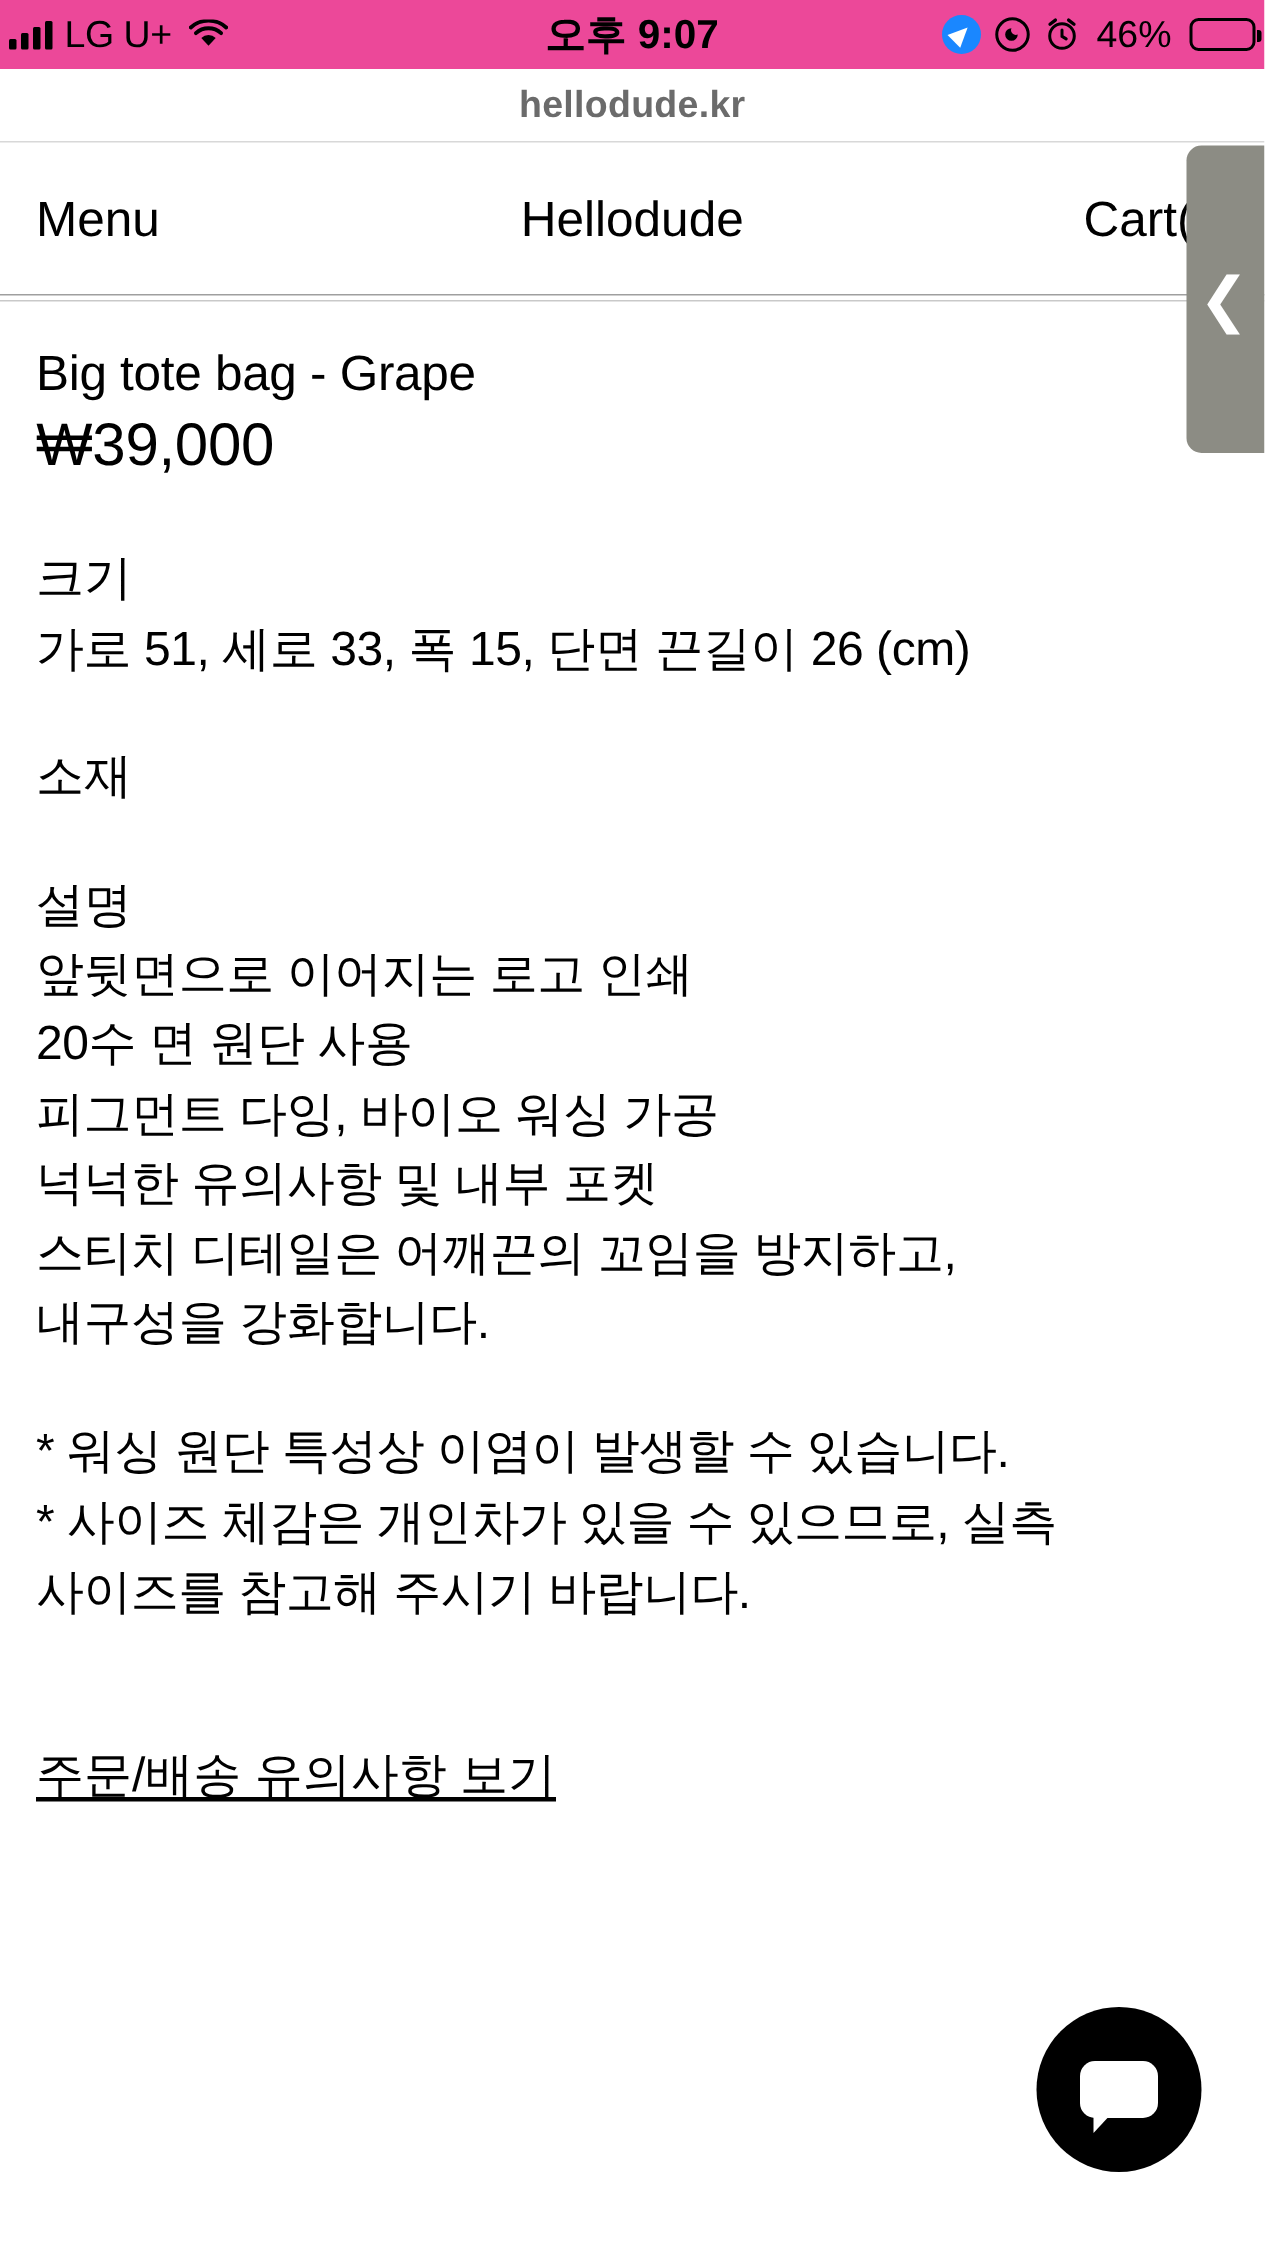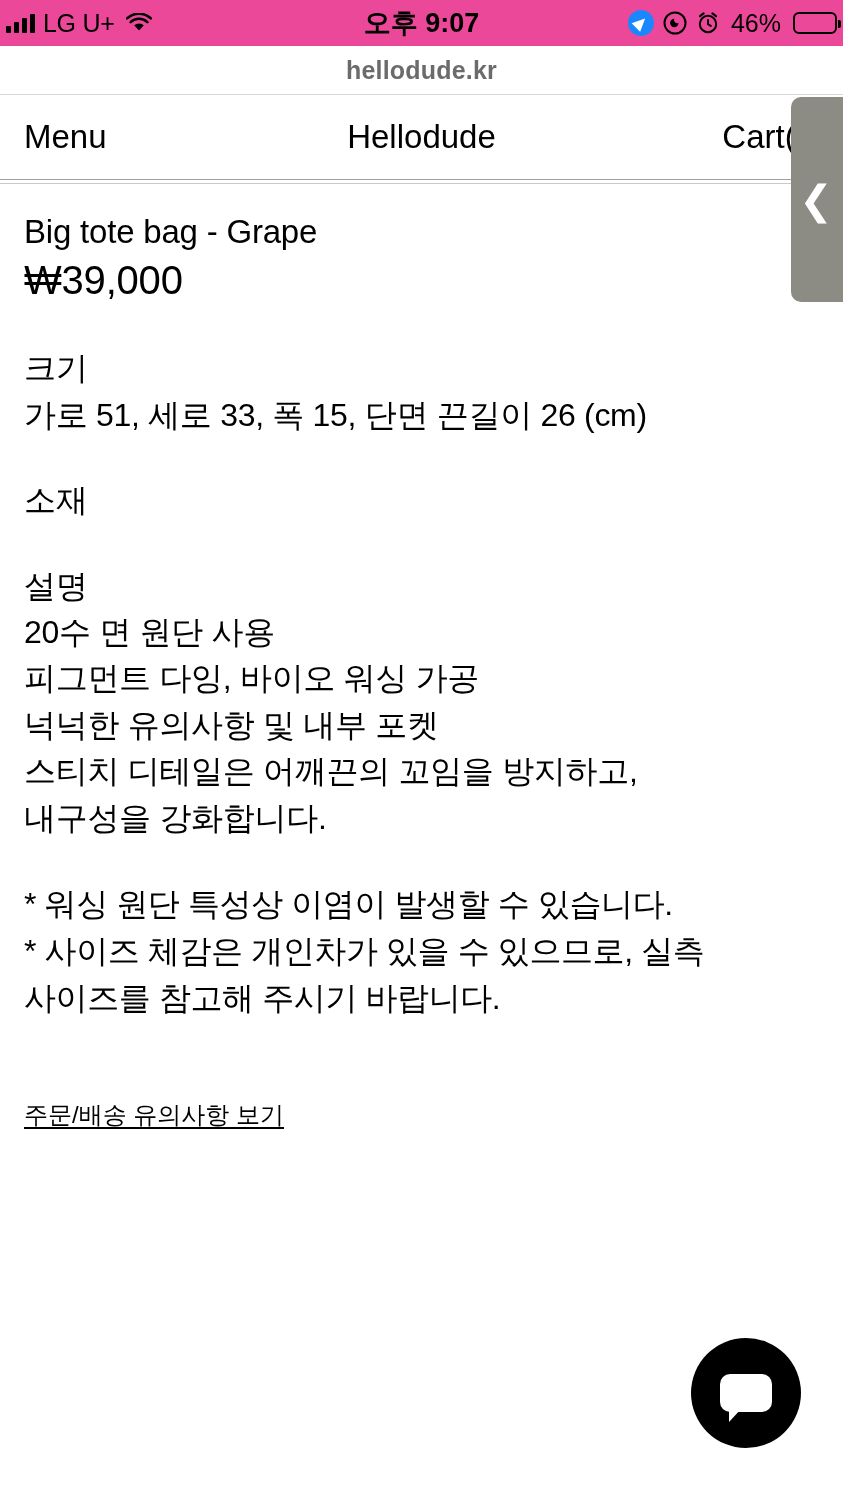--- a/index.html
+++ b/index.html
@@ -133,21 +133,21 @@
   .urlbar .host {
     font-size: 25px;
     font-weight: bold;
     color: #6b6b6b;
     letter-spacing: 0.2px;
   }
 
   
   .siteheader {
     position: relative;
-    height: 86px;
+    height: 103px;
     border-top: 1.5px solid #d8d8d8;
     border-bottom: 1.5px solid #9f9f9f;
     display: flex;
     align-items: center;
     background: #ffffff;
   }
   .siteheader .menu {
     position: absolute;
     left: 24px;
     font-size: 33px;
@@ -218,21 +218,21 @@
     font-size: 32px;
     line-height: 1.45;
     letter-spacing: -0.3px;
   }
   .note-line {
     font-size: 32px;
     line-height: 1.47;
     letter-spacing: -0.4px;
   }
   .link-line {
-    font-size: 24px;
+    font-size: 32px;
     line-height: 1.4;
     text-decoration: underline;
     text-underline-offset: 4px;
     color: #000;
     display: inline-block;
   }
 
   
   .chat-fab {
     position: absolute;
@@ -338,20 +338,21 @@
     <div class="gap"></div>
 
     <div>
       <div class="sec-label">소재</div>
     </div>
 
     <div class="gap"></div>
 
     <div>
       <div class="sec-label">설명</div>
+      <div class="sec-line">앞뒷면으로 이어지는 로고 인쇄</div>
       <div class="sec-line">20수 면 원단 사용</div>
       <div class="sec-line">피그먼트 다잉, 바이오 워싱 가공</div>
       <div class="sec-line">넉넉한 유의사항 및 내부 포켓</div>
       <div class="sec-line">스티치 디테일은 어깨끈의 꼬임을 방지하고,</div>
       <div class="sec-line">내구성을 강화합니다.</div>
     </div>
 
     <div class="gap"></div>
 
     <div>

